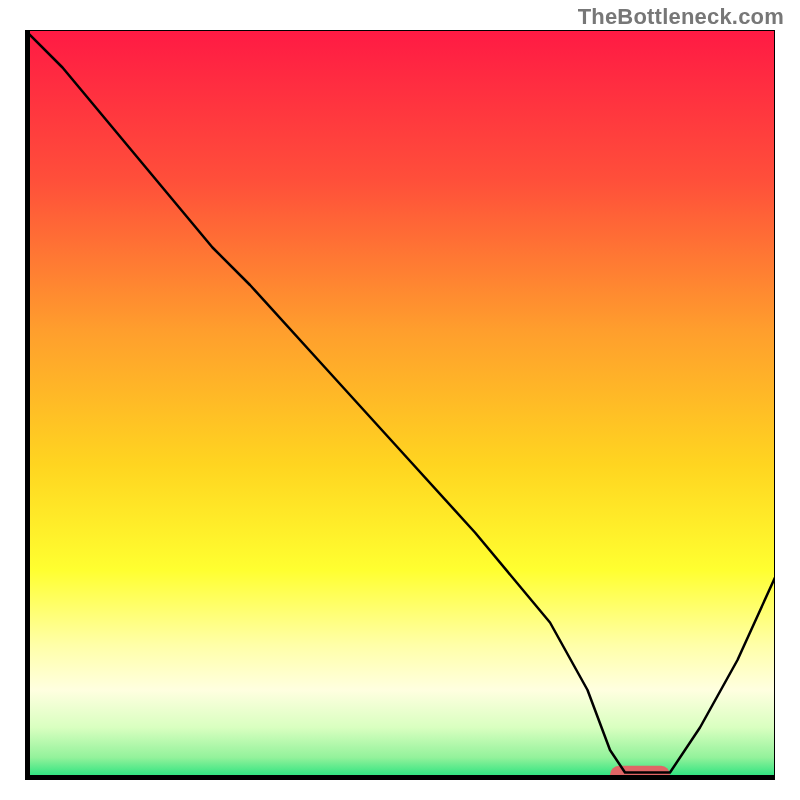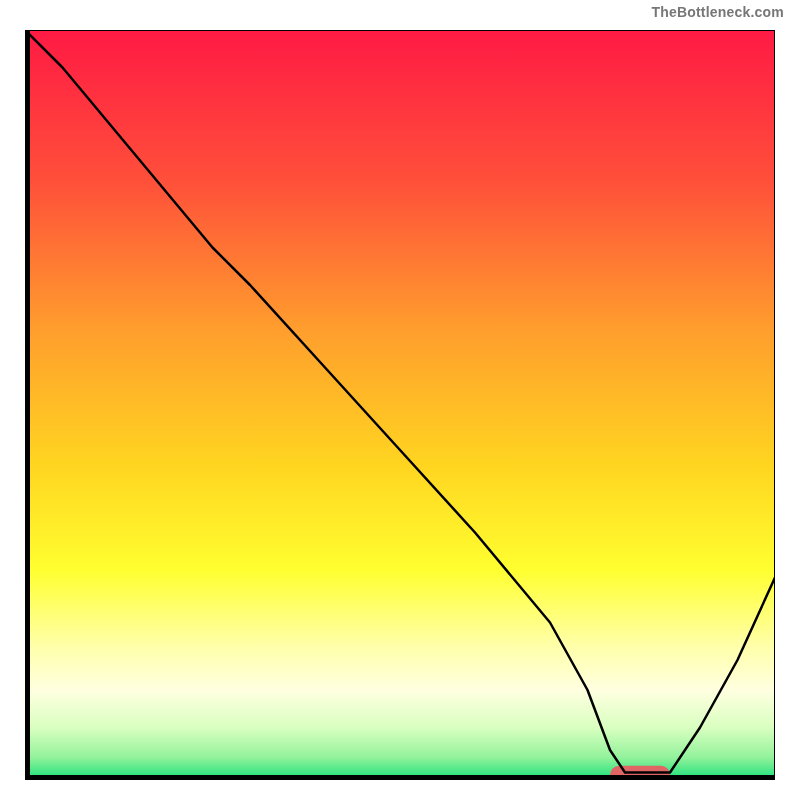--- a/index.html
+++ b/index.html
@@ -13,21 +13,21 @@
   }
   .frame {
     position: relative;
     width: 800px;
     height: 800px;
   }
   .watermark {
     position: absolute;
     top: 4px;
     right: 16px;
-    font-size: 14px;
+    font-size: 22px;
     font-weight: 600;
     color: #777;
     letter-spacing: 0.2px;
     user-select: none;
   }
   .plot-wrap {
     position: absolute;
     left: 25px;
     top: 30px;
     width: 750px;

